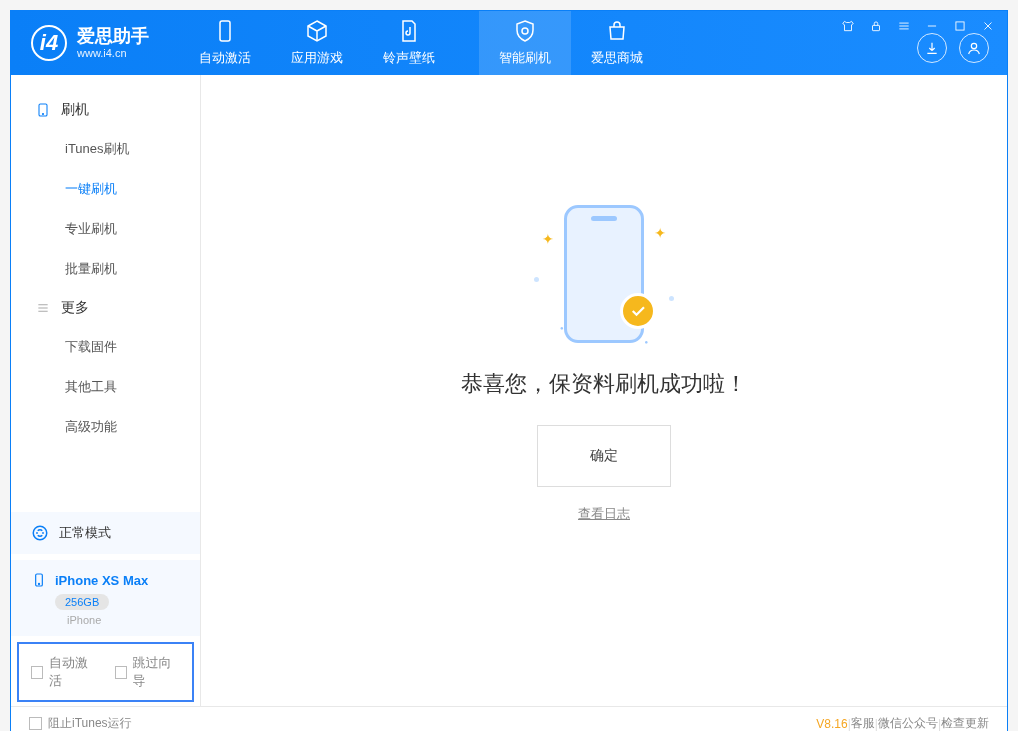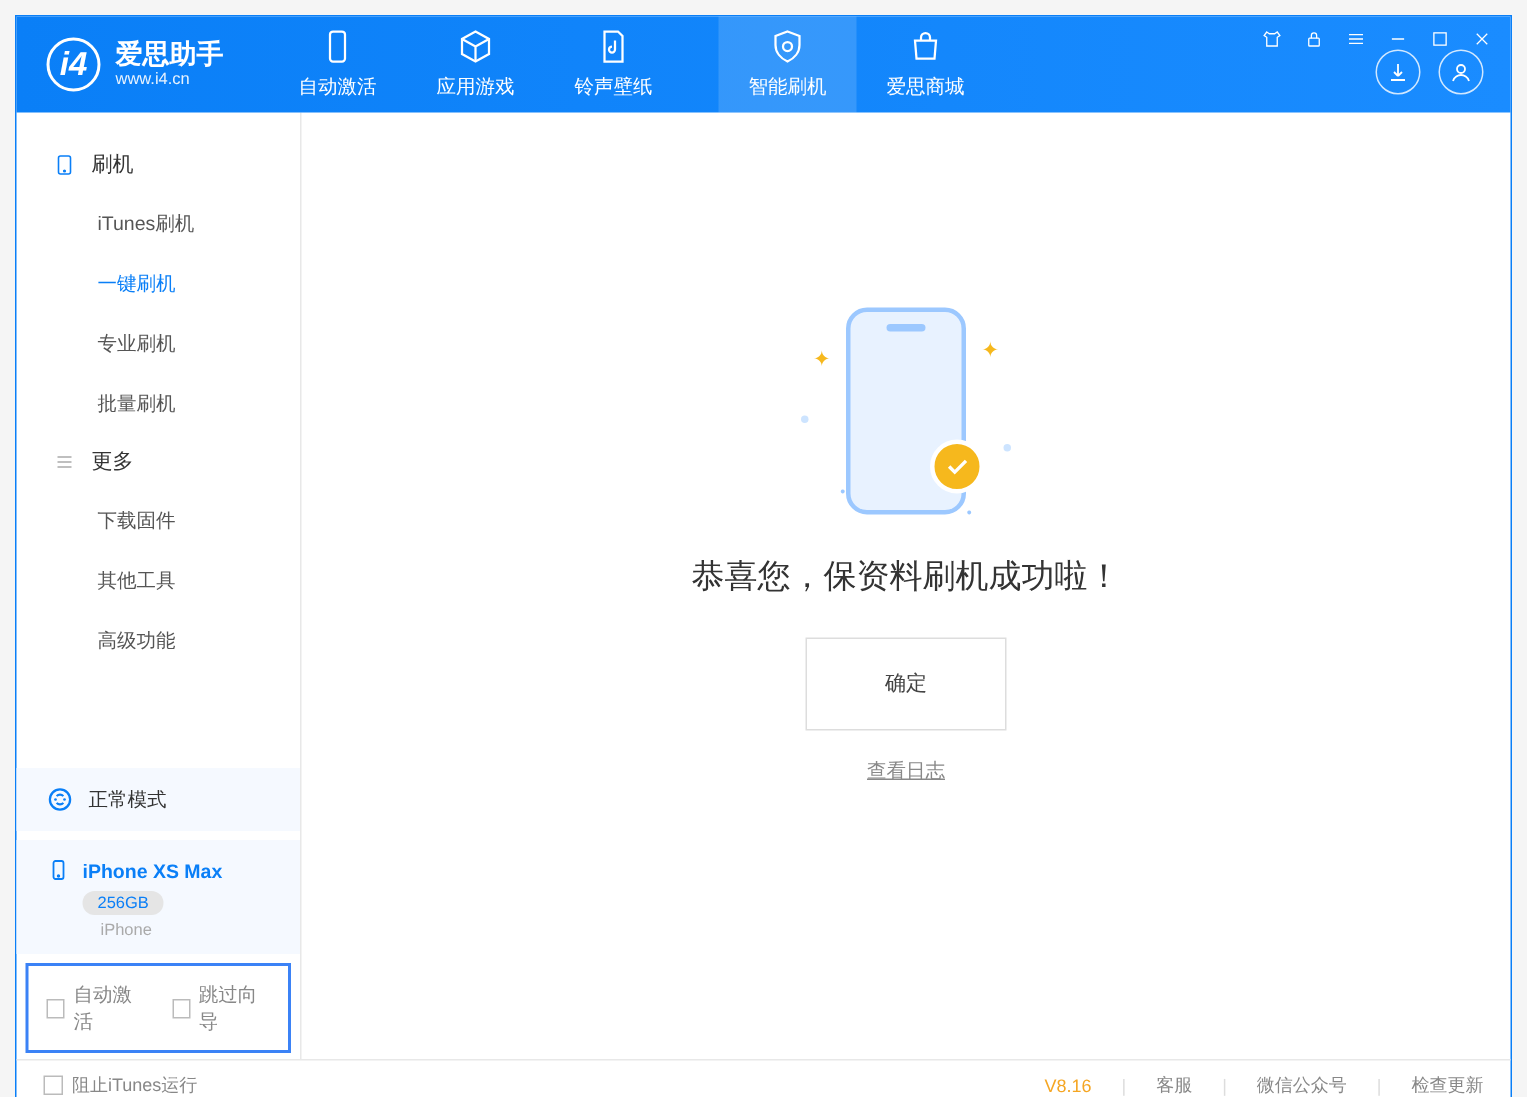--- a/index.html
+++ b/index.html
@@ -52,21 +52,21 @@
 .sp3 { left: 36px; bottom: 18px; font-size: 6px; color: #9cc8ff; }
 .sp4 { right: 36px; bottom: 4px; font-size: 6px; color: #9cc8ff; }
 .dot { position: absolute; width: 5px; height: 5px; background: #cde4ff; border-radius: 50%; }
 .d1 { left: 10px; top: 78px; }
 .d2 { right: 10px; bottom: 48px; }
 .success-text { font-size: 22px; color: #333; margin-bottom: 26px; font-family: Liberation Serif, serif; }
 .ok-btn { border: 1px solid #ddd; background: #fff; padding: 21px 52px; font-size: 14px; color: #444; cursor: pointer; margin-bottom: 18px; }
 .log-link { color: #888; font-size: 13px; text-decoration: underline; cursor: pointer; }
 .footer { height: 34px; border-top: 1px solid #e8e8e8; display: flex; align-items: center; padding: 0 18px; font-size: 12px; color: #888; }
 .footer .chk { color: #888; font-size: 12px; }
-.footer-right { margin-left: auto; display: flex; align-items: center; gap: 20px; }
+.footer-right { margin-left: auto; display: flex; align-items: center; gap: 0; }
 .fsep { color: #ddd; }
 .flink { cursor: pointer; }
 .ver { color: #f5a623; }
 </style>
 </head>
 <body>
 
 <div class="window">
   <div class="header">
     <div class="logo-area">

